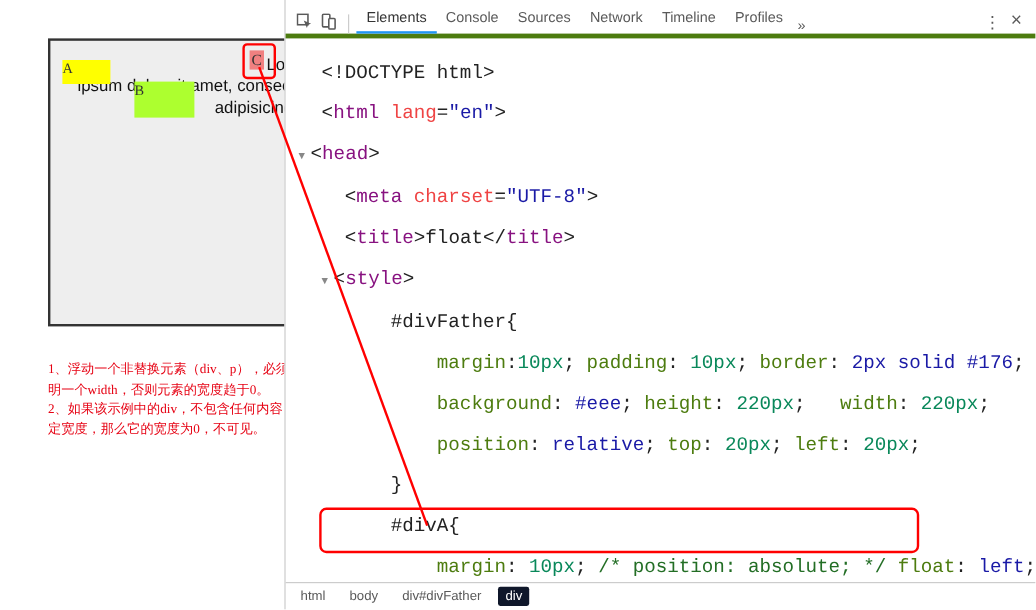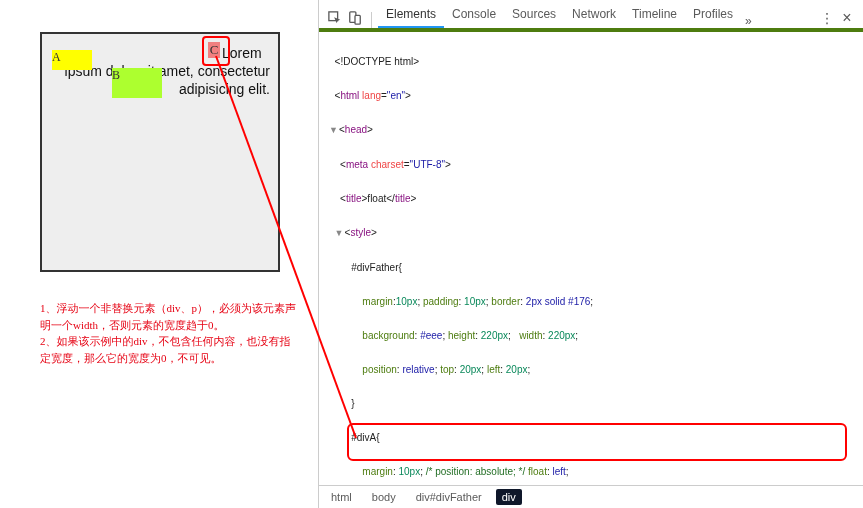--- a/index.html
+++ b/index.html
@@ -18,21 +18,21 @@
 .connector-svg{position:absolute;left:0;top:0;width:863px;height:508px;pointer-events:none;z-index:5}
 .right-pane{flex:1;height:100%;background:#fff;border-left:1px solid #ccc;display:flex;flex-direction:column;position:relative}
 .toolbar{height:28px;border-bottom:4px solid #4d7c0f;display:flex;align-items:flex-end;padding:0 6px;font-family:"Helvetica Neue",Arial,sans-serif;font-size:12px;color:#5a5a5a;gap:0}
 .toolbar .ico{width:20px;height:20px;display:flex;align-items:center;justify-content:center;border-radius:2px}
 .toolbar .ico svg{width:14px;height:14px}
 .toolbar .sep{width:1px;height:16px;background:#ccc;margin:0 6px}
 .toolbar .tab{padding:0 8px;height:28px;line-height:28px;cursor:default}
 .toolbar .tab.active{color:#333;border-bottom:2px solid #2196f3;height:26px}
 .toolbar .spacer{flex:1}
 .toolbar .more{padding:0 4px}
-.code-area{flex:1;overflow:auto;font-family:Liberation Sans, sans-serif;font-size:10px;line-height:17px;padding:4px 0 4px 6px;color:#222;white-space:pre}
+.code-area{flex:1;overflow:auto;font-family:Liberation Mono, monospace;font-size:16px;line-height:17px;padding:4px 0 4px 6px;color:#222;white-space:pre}
 .code-area .ln{display:block;padding-left:4px}
 .code-area .tri{color:#888;display:inline-block;width:10px}
 .code-area .tri::before{content:"▼";font-size:9px}
 .code-area .tag{color:#881280}
 .code-area .attr{color:#ef4444}
 .code-area .val{color:#1a1aa6}
 .code-area .txt{color:#222}
 .code-area .com{color:#236e25}
 .code-area .css-sel{color:#222}
 .code-area .css-prop{color:#4d7c0f}

